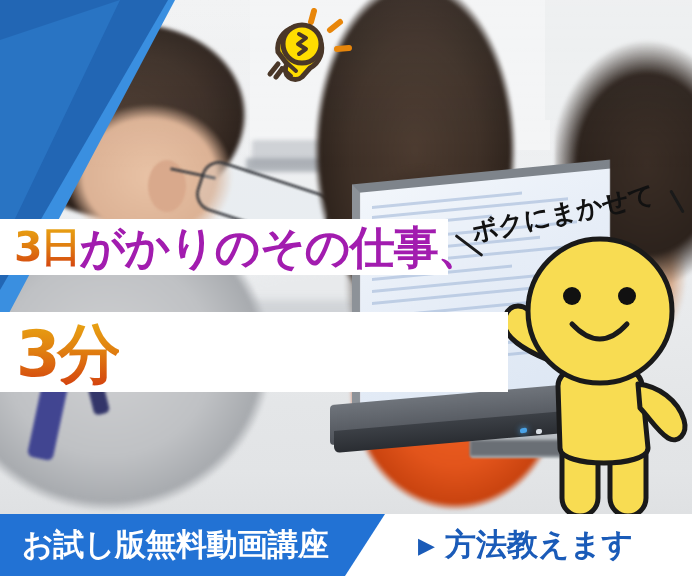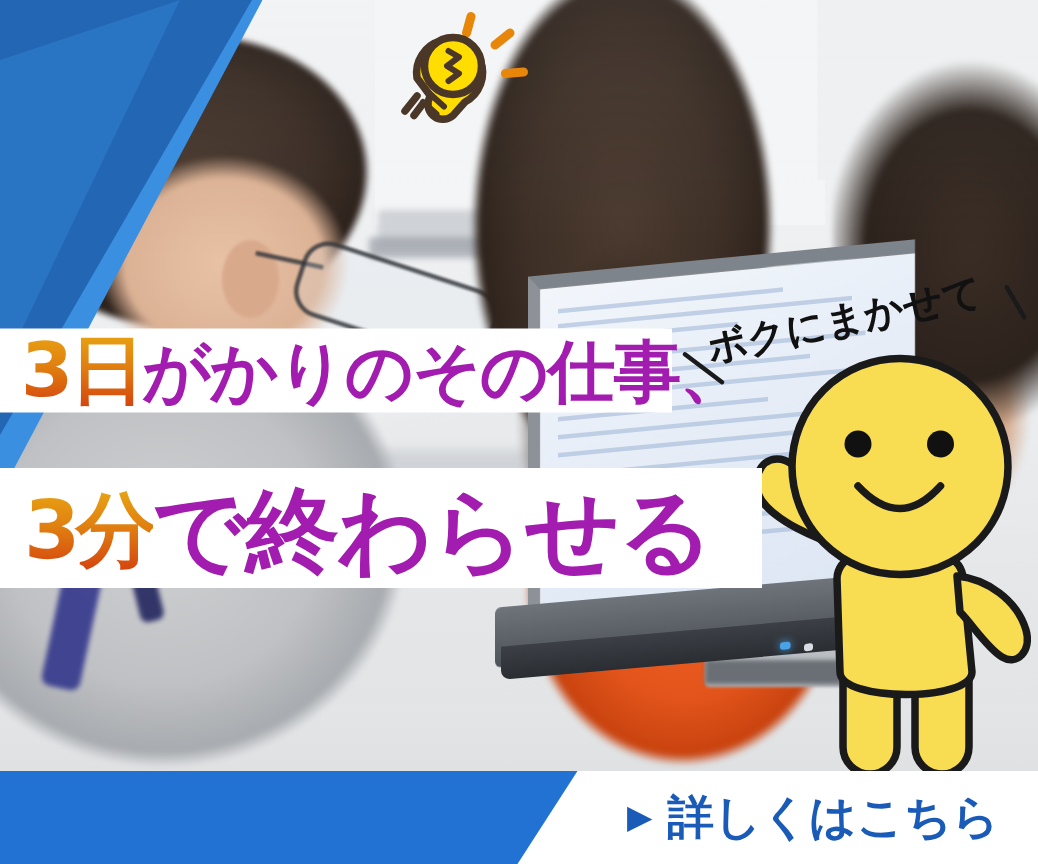--- a/index.html
+++ b/index.html
@@ -177,23 +177,23 @@
   .hl2{font-size:62px;line-height:1;}
   .hl3{font-size:52px;line-height:1;}
 
   .num{
     font-family:"DejaVu Sans","Liberation Sans",sans-serif;
     font-weight:bold;
     background:linear-gradient(180deg,#e8a313 0%,#e07f10 45%,#d4430f 100%);
     -webkit-background-clip:text;background-clip:text;
     color:transparent;-webkit-text-fill-color:transparent;
   }
-  .num1{font-size:50px;line-height:1;letter-spacing:-2px;}
+  .num1{font-size:41px;line-height:1;letter-spacing:-2px;}
   .num2{
-    font-size:54px;line-height:1;letter-spacing:-3px;
+    font-size:64px;line-height:1;letter-spacing:-3px;
     position:relative;top:2px;
     filter:drop-shadow(1px 0 0 #fff) drop-shadow(-1px 0 0 #fff)
            drop-shadow(0 1px 0 #fff) drop-shadow(0 -1px 0 #fff);
   }
   .band2 .hl2{position:relative;top:2px;}
 
   
   .speech{
     position:absolute;left:470px;top:196px;
     transform:rotate(-12deg);
@@ -340,25 +340,25 @@
     </svg>
   </div>
 
   <div class="band band1">
     <span class="num num1">3日</span>
     <span class="hl hl1">がかりのその仕事、</span>
   </div>
 
   <div class="band band2">
     <span class="num num2">3分</span>
-    <span class="hl hl2">で終わらせる</span>
   </div>
 
 
   <div class="bottom">
     <div class="bottom-blue"></div>
+    <div class="bottom-label">お試し版無料動画講座</div>
     <div class="bottom-cta">
       <span class="cta-arrow">▶</span>
-      <span>詳しくはこちら</span>
+      <span>方法教えます</span>
     </div>
   </div>
 
 </div>
 
 </body></html>

